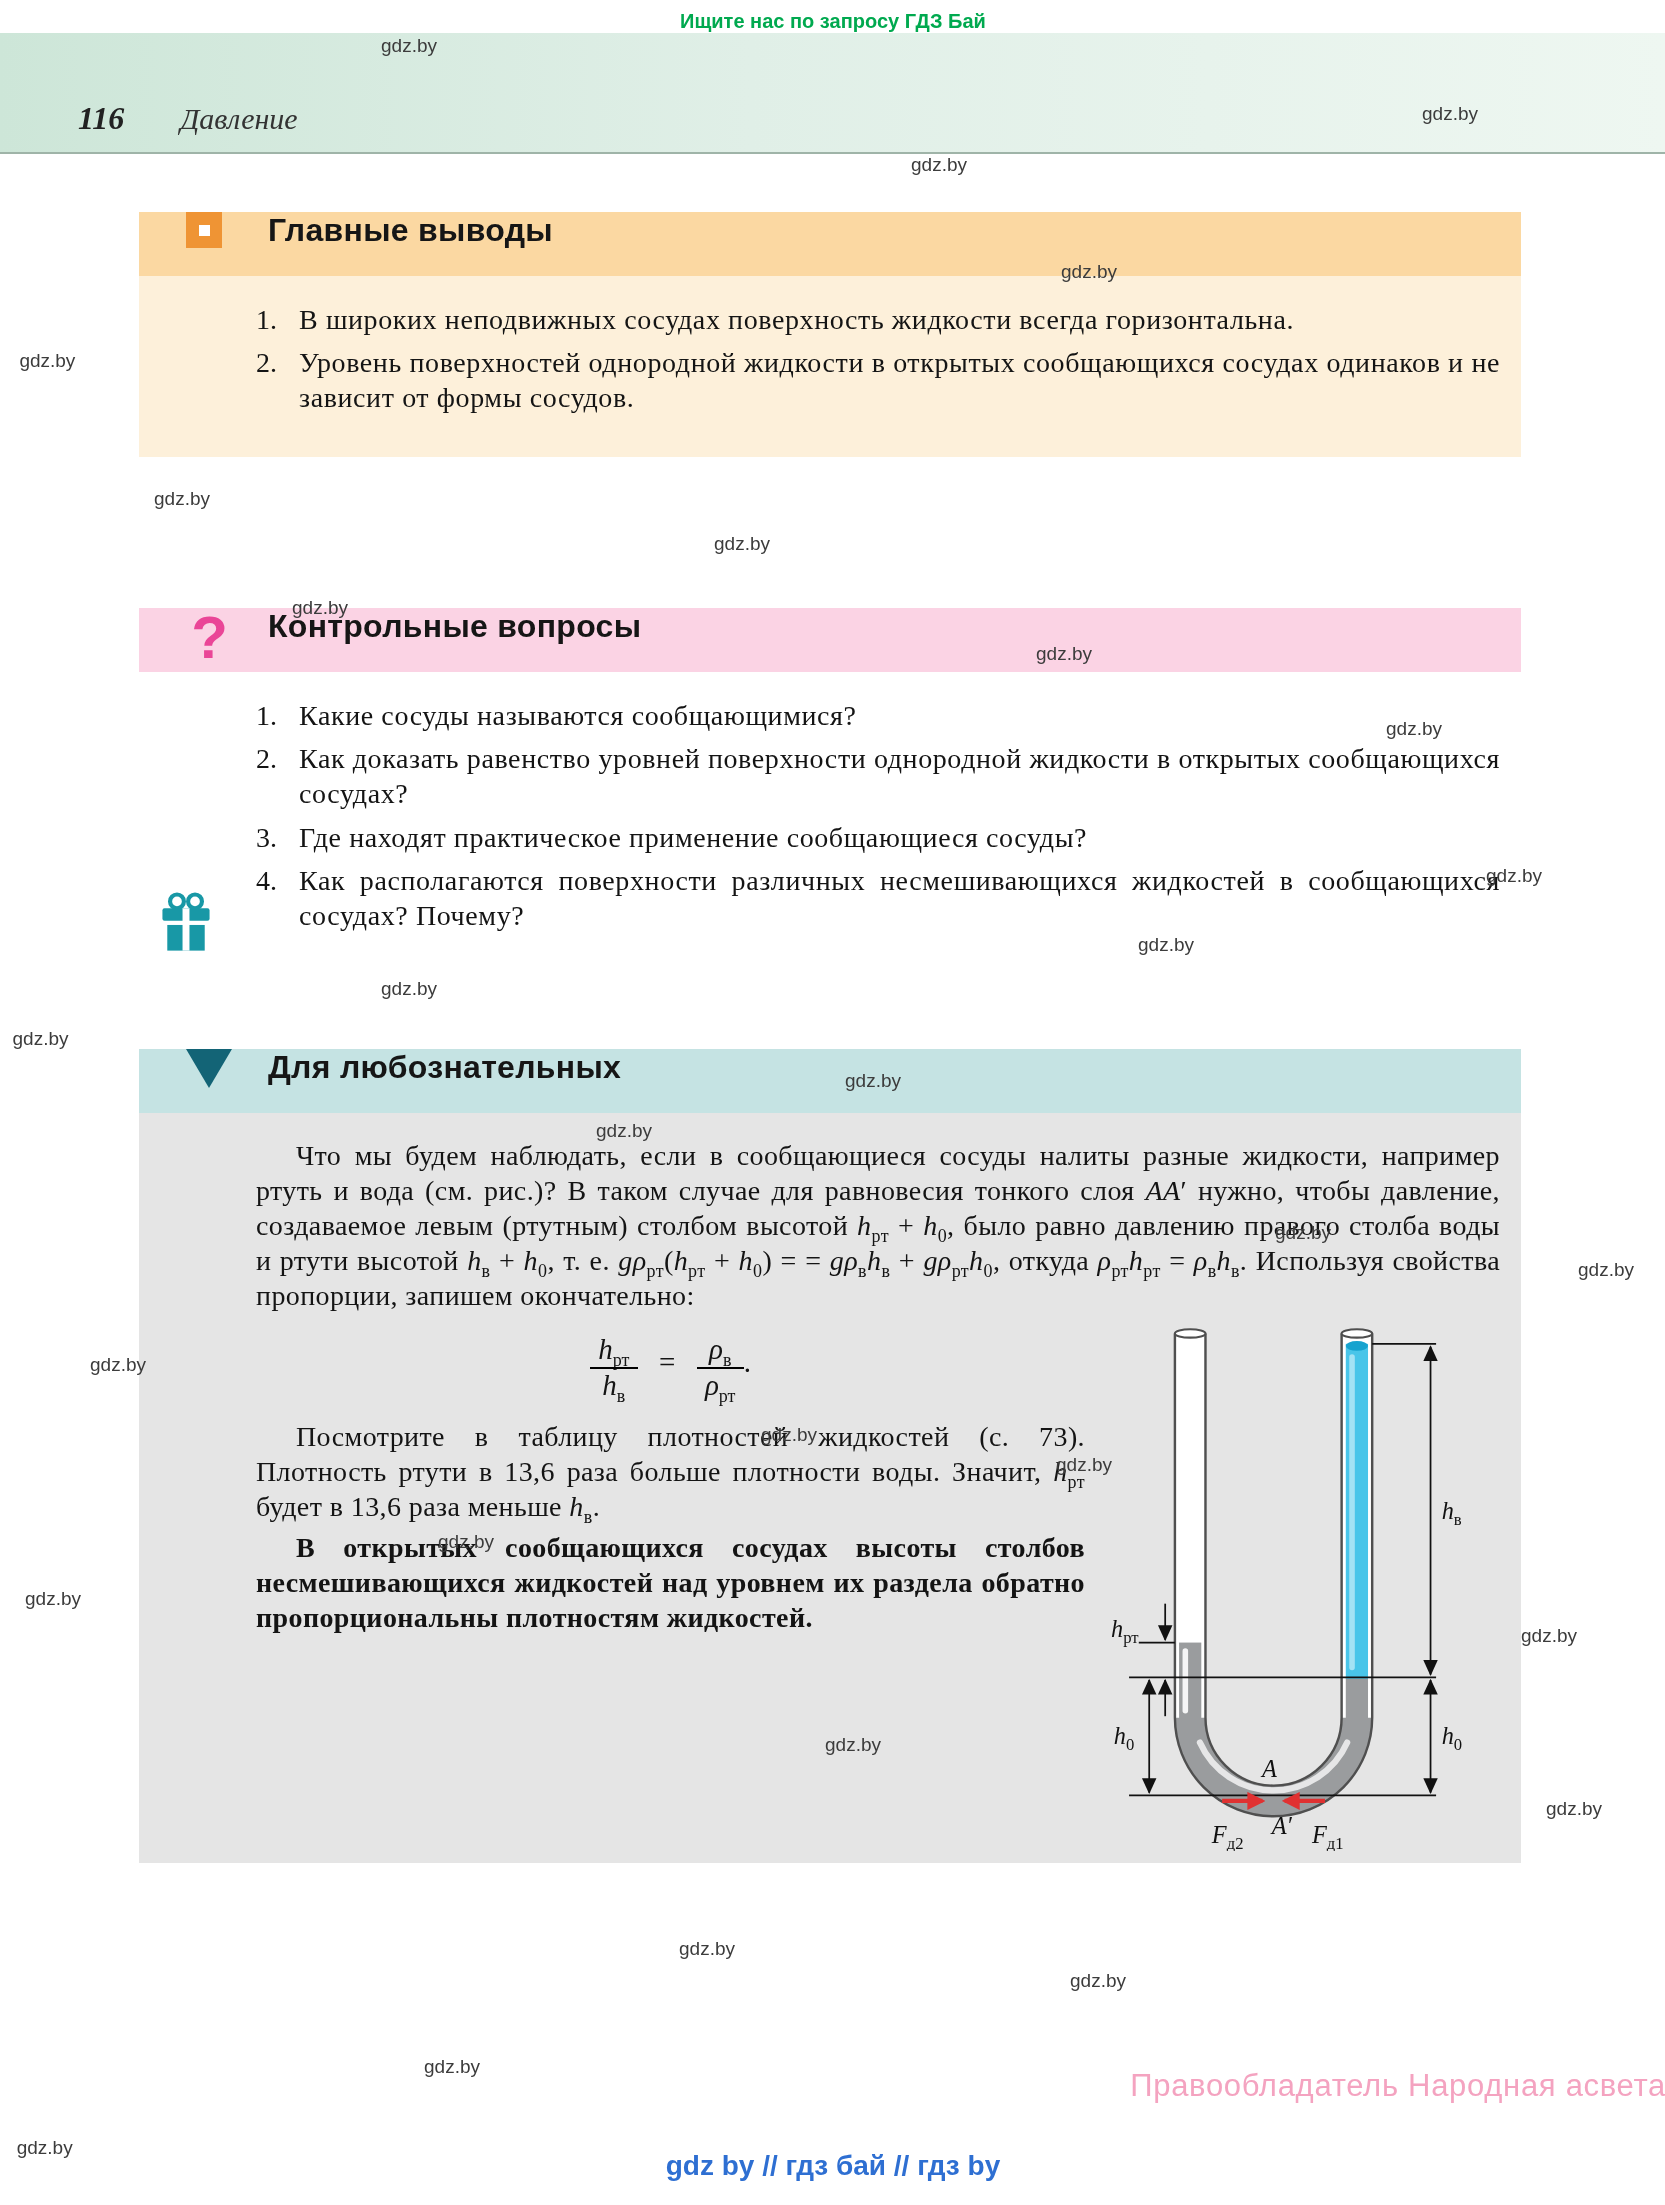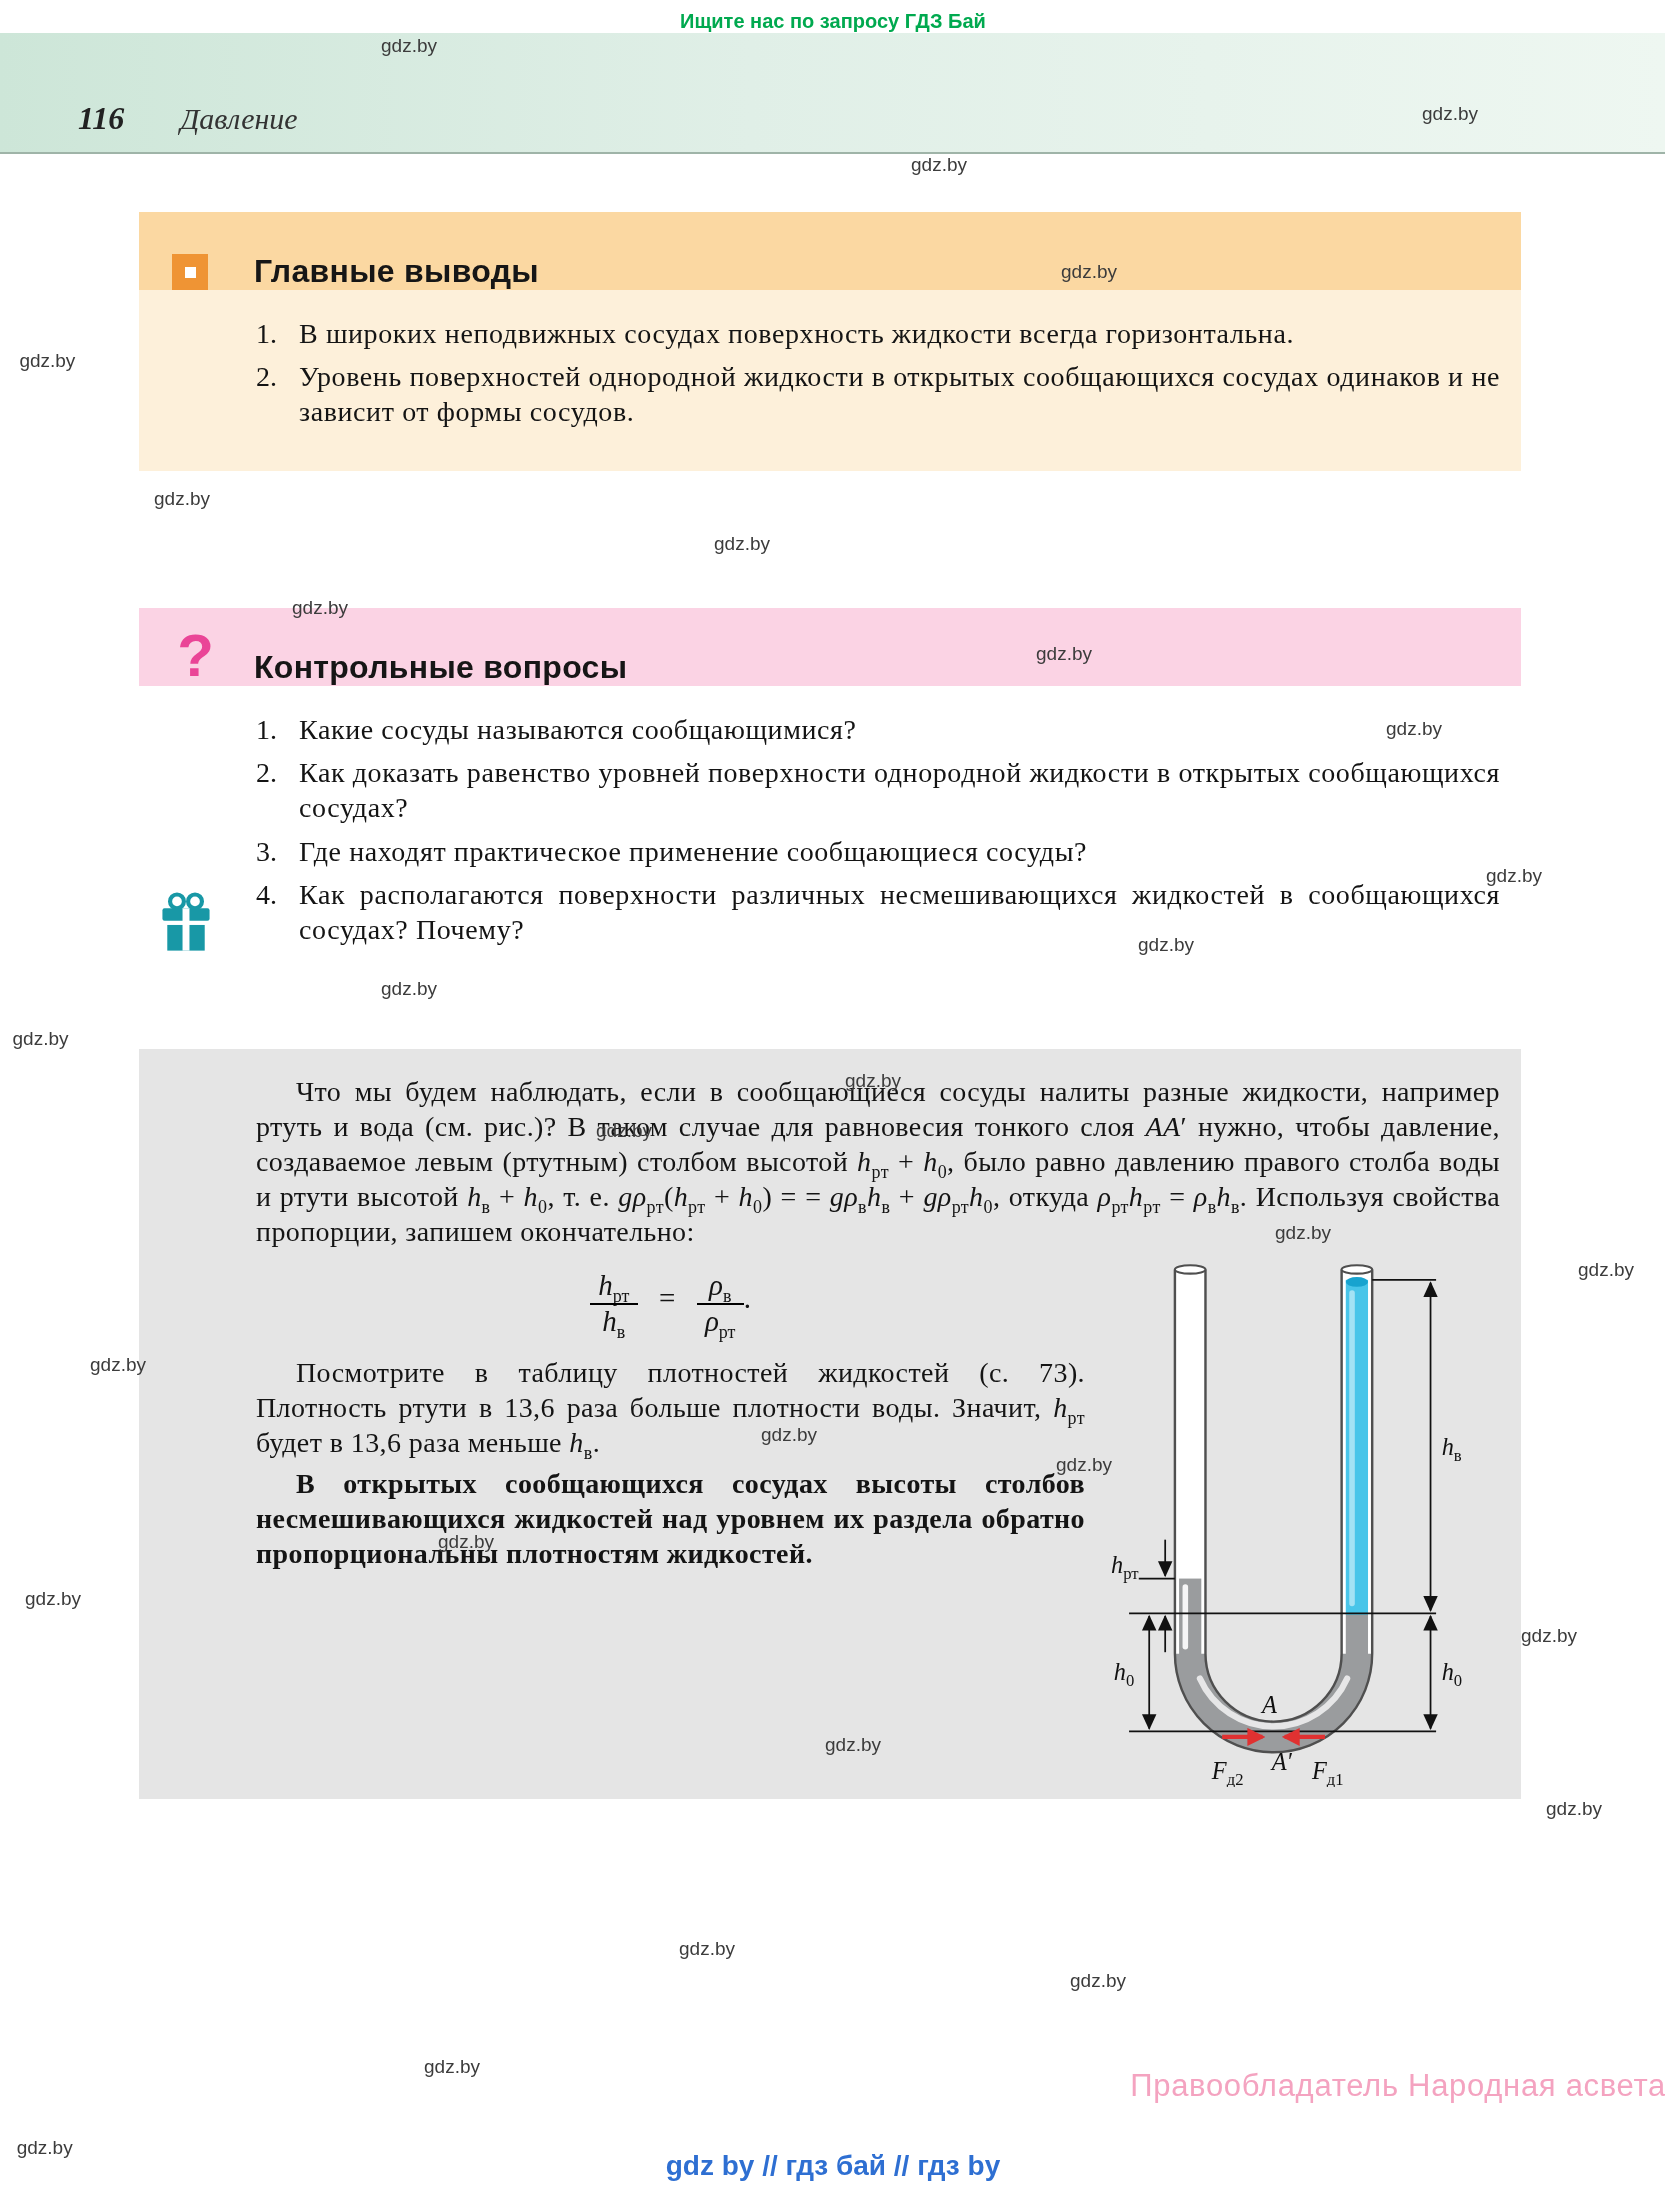--- a/index.html
+++ b/index.html
@@ -12,21 +12,21 @@
     font-family:"Liberation Sans","DejaVu Sans",sans-serif;font-size:20px;font-weight:bold;color:#00a94f}
   .head-strip{position:absolute;top:33px;left:0;width:1666px;height:121px;
     background:linear-gradient(90deg,#cde6d8 0%,#e0efe7 45%,#eef7f1 100%);
     border-bottom:2.1px solid #9fb4a8}
   .head-inner{position:absolute;left:78px;bottom:15.3px;display:flex;align-items:baseline;gap:56px}
   .pnum{font-size:32px;font-weight:bold;font-style:italic;color:#222}
   .ptitle{font-size:30px;font-style:italic;color:#333}
 
   
   .box{position:absolute;left:139px;width:1382px}
-  .box-header{height:78px;display:flex;align-items:flex-end;padding-left:33px}
+  .box-header{height:64px;display:flex;align-items:flex-start;padding-left:47px}
   .box-header h2{font-family:"Liberation Sans","DejaVu Sans",sans-serif;
     font-size:32px;font-weight:bold;color:#161616;letter-spacing:0.3px}
 
   
   .conclusions{top:212px}
   .conclusions .box-header{background:#fbd8a2}
   .sq-icon{width:36px;height:36px;background:#ef9434;display:flex;align-items:center;justify-content:center;margin-right:46px;flex:none}
   .sq-inner{width:11px;height:11px;background:#fff;display:block}
   .conclusions .box-body{background:#fdf0da;padding:26px 21px 33px 117px}
 
@@ -138,20 +138,26 @@
         <circle cx="27" cy="15" r="10"></circle>
         <circle cx="53" cy="15" r="10"></circle>
       </g>
       <rect x="6" y="25" width="68" height="18" rx="3" fill="#1898a6"></rect>
       <rect x="13" y="49" width="54" height="37" fill="#1898a6"></rect>
       <rect x="35" y="25" width="10" height="61" fill="#ffffff"></rect>
     </svg>
   </section>
 
   <section class="box curious">
+    <div class="box-header">
+      <svg class="tri-icon" width="46" height="39" viewBox="0 0 66 56">
+        <polygon points="0,0 66,0 33,56" fill="#136476"></polygon>
+      </svg>
+      <h2>Для любознательных</h2>
+    </div>
     <div class="box-body">
 
       <p>Что мы будем наблюдать, если в сообщающиеся сосуды налиты разные жидкости, например ртуть и вода (см.&nbsp;рис.)? В&nbsp;таком случае для равновесия тонкого слоя <i>AA</i>′ нужно, чтобы давление, создаваемое левым (ртутным) столбом высотой <i>h</i><sub>рт</sub>&nbsp;+&nbsp;<i>h</i><sub>0</sub>, было равно давлению правого столба воды и ртути высотой <i>h</i><sub>в</sub>&nbsp;+&nbsp;<i>h</i><sub>0</sub>, т.&nbsp;е. <i>g</i><i>ρ</i><sub>рт</sub>(<i>h</i><sub>рт</sub>&nbsp;+&nbsp;<i>h</i><sub>0</sub>)&nbsp;= =&nbsp;<i>g</i><i>ρ</i><sub>в</sub><i>h</i><sub>в</sub>&nbsp;+&nbsp;<i>g</i><i>ρ</i><sub>рт</sub><i>h</i><sub>0</sub>, откуда <i>ρ</i><sub>рт</sub><i>h</i><sub>рт</sub>&nbsp;=&nbsp;<i>ρ</i><sub>в</sub><i>h</i><sub>в</sub>. Используя свойства пропорции, запишем окончательно:</p>
 
       <figure class="utube">
         <svg class="utube-svg" viewBox="0 0 560 760" width="389" height="528">
           <defs>
             <marker id="arrB" viewBox="0 0 12 12" refX="10" refY="6" markerWidth="10" markerHeight="10" orient="auto-start-reverse">
               <path d="M0,1 L11,6 L0,11 Z" fill="#111"></path>
             </marker>

